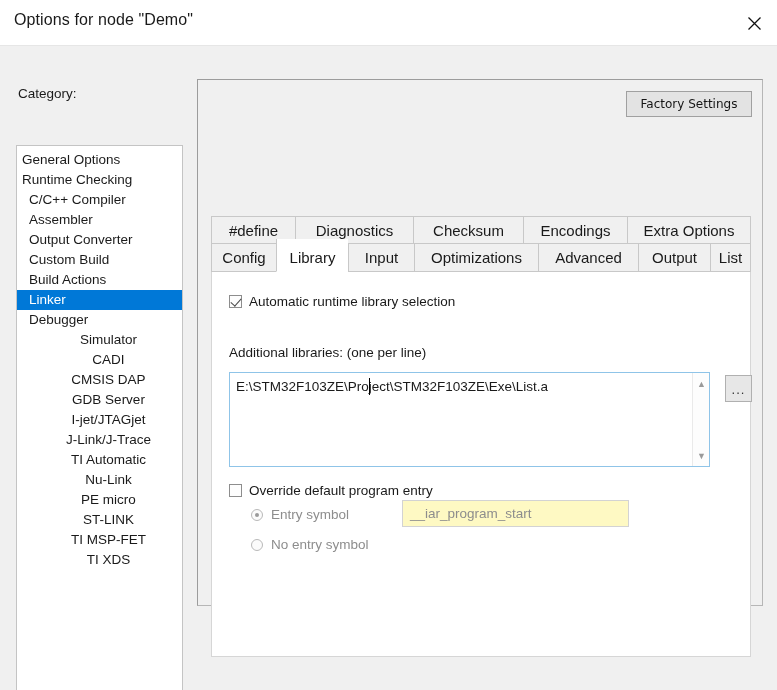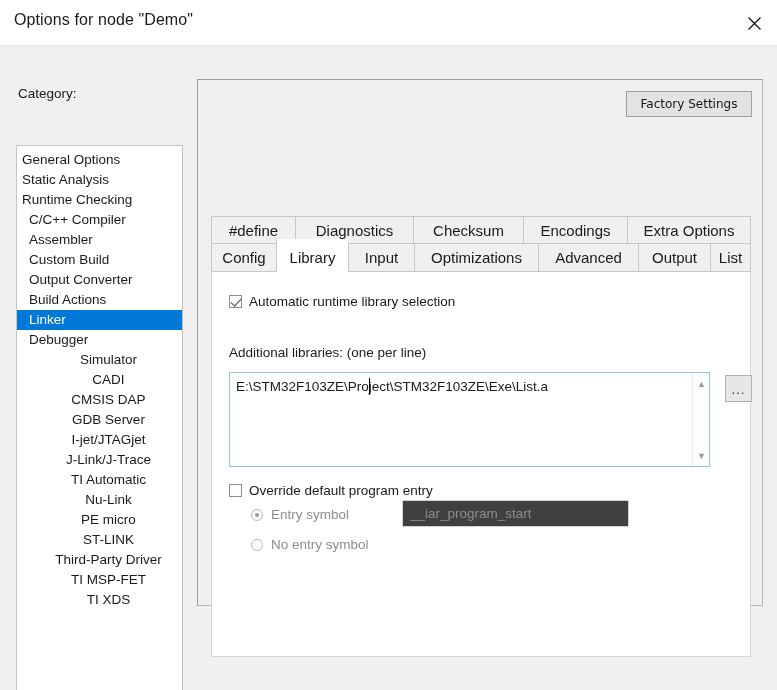--- a/index.html
+++ b/index.html
@@ -239,21 +239,21 @@
     width: 4px; height: 4px;
     border-radius: 50%;
     background: #9a9a9a;
   }
   .radio-label { font-size: 13.5px; color: #8d8d8d; white-space: nowrap; }
 
   .entry-input {
     position: absolute;
     left: 190px; top: 228px;
     width: 227px; height: 27px;
-    background: #404040;
+    background: #fef9c3;
     border: 1px solid #d3d3d3;
     font-size: 13.5px;
     color: #8d8d8d;
     padding: 0 0 0 7px;
     display: flex; align-items: center;
     cursor: default;
   }
 </style>
 </head>
 <body>
@@ -265,40 +265,38 @@
       <path d="M1.5 1.5 L13.5 13.5 M13.5 1.5 L1.5 13.5" stroke="#111" stroke-width="1.3" fill="none"></path>
     </svg>
   </div>
 </div>
 
 <div class="dialog-body">
 
   <div class="category-label">Category:</div>
   <div class="category-list" id="category-list">
       <div class="cat-item indent-0">General Options</div>
-      <div class="cat-item indent-0">Static Analysis</div>
       <div class="cat-item indent-0">Runtime Checking</div>
       <div class="cat-item indent-1">C/C++ Compiler</div>
       <div class="cat-item indent-1">Assembler</div>
+      <div class="cat-item indent-1">Output Converter</div>
       <div class="cat-item indent-1">Custom Build</div>
-      <div class="cat-item indent-1">Output Converter</div>
       <div class="cat-item indent-1">Build Actions</div>
       <div class="cat-item indent-1 selected">Linker</div>
       <div class="cat-item indent-1">Debugger</div>
       <div class="cat-item indent-2">Simulator</div>
       <div class="cat-item indent-2">CADI</div>
       <div class="cat-item indent-2">CMSIS DAP</div>
       <div class="cat-item indent-2">GDB Server</div>
       <div class="cat-item indent-2">I-jet/JTAGjet</div>
       <div class="cat-item indent-2">J-Link/J-Trace</div>
       <div class="cat-item indent-2">TI Automatic</div>
       <div class="cat-item indent-2">Nu-Link</div>
       <div class="cat-item indent-2">PE micro</div>
       <div class="cat-item indent-2">ST-LINK</div>
-      <div class="cat-item indent-2">Third-Party Driver</div>
       <div class="cat-item indent-2">TI MSP-FET</div>
       <div class="cat-item indent-2">TI XDS</div>
     </div>
 
   <div class="right-panel">
 
     <div class="factory-btn">Factory Settings</div>
 
     <div class="tabstrip">
       <div class="tabrow row1" id="tabrow1">

